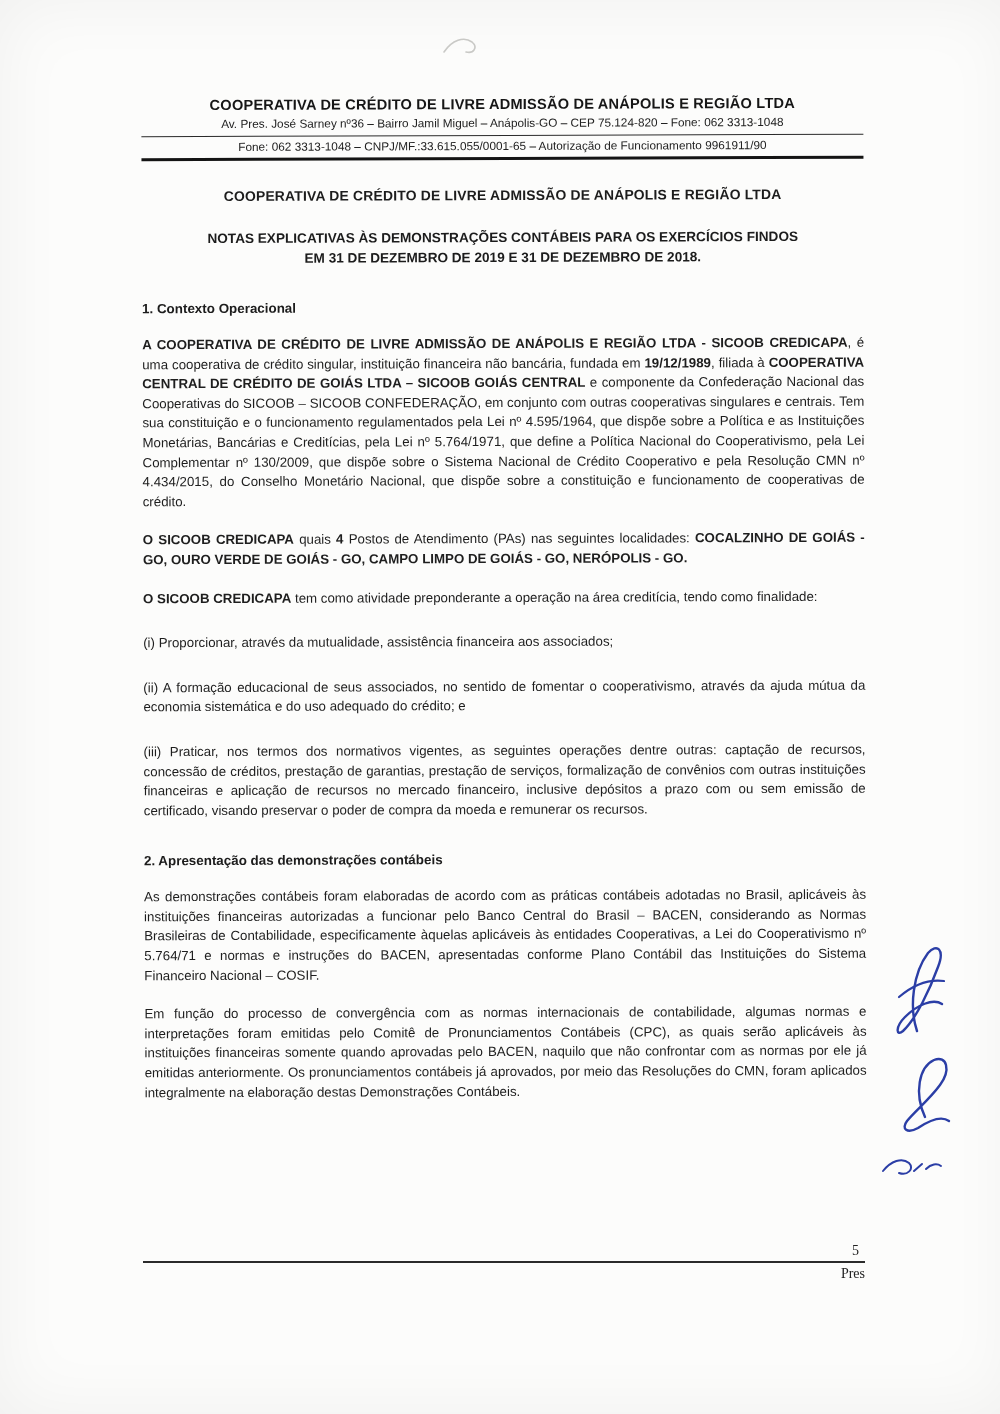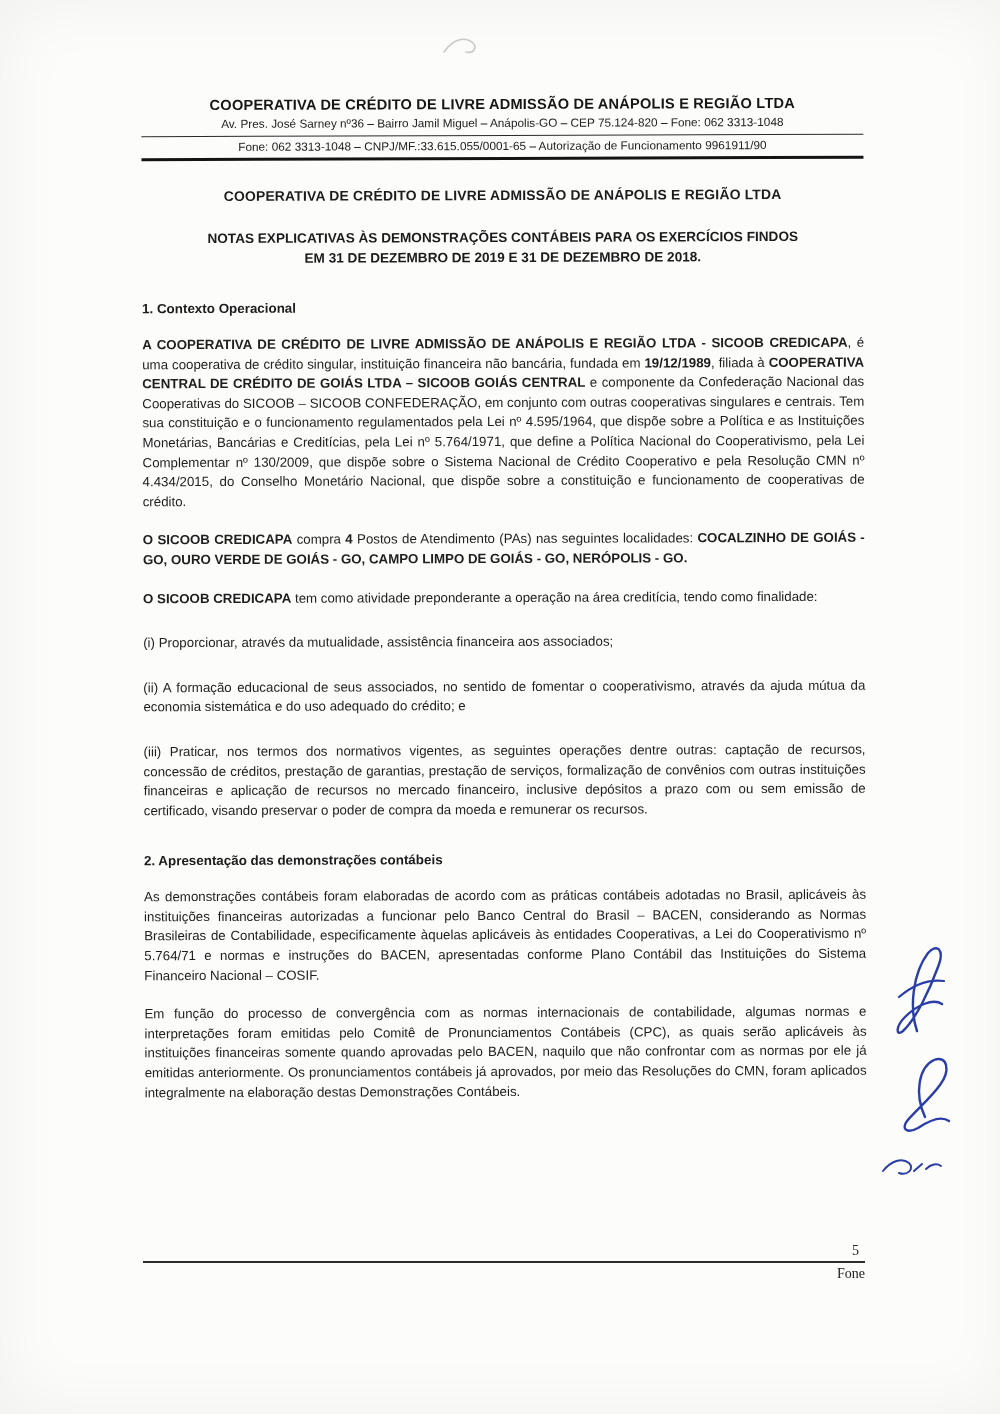--- a/index.html
+++ b/index.html
@@ -112,37 +112,37 @@
     <div class="doc-title">COOPERATIVA DE CRÉDITO DE LIVRE ADMISSÃO DE ANÁPOLIS E REGIÃO LTDA</div>
 
     <div class="doc-subtitle">
       <div>NOTAS EXPLICATIVAS ÀS DEMONSTRAÇÕES CONTÁBEIS PARA OS EXERCÍCIOS FINDOS</div>
       <div>EM 31 DE DEZEMBRO DE 2019 E 31 DE DEZEMBRO DE 2018.</div>
     </div>
 
     <div class="section-heading">1. Contexto Operacional</div>
 
     <p class="para"><span class="b">A COOPERATIVA DE CRÉDITO DE LIVRE ADMISSÃO DE ANÁPOLIS E REGIÃO LTDA - SICOOB CREDICAPA</span><span>, é uma cooperativa de crédito singular, instituição financeira não bancária, fundada em </span><span class="b">19/12/1989</span><span>, filiada à </span><span class="b">COOPERATIVA CENTRAL DE CRÉDITO DE GOIÁS LTDA – SICOOB GOIÁS CENTRAL</span><span> e componente da Confederação Nacional das Cooperativas do SICOOB – SICOOB CONFEDERAÇÃO, em conjunto com outras cooperativas singulares e centrais. Tem sua constituição e o funcionamento regulamentados pela Lei nº 4.595/1964, que dispõe sobre a Política e as Instituições Monetárias, Bancárias e Creditícias, pela Lei nº 5.764/1971, que define a Política Nacional do Cooperativismo, pela Lei Complementar nº 130/2009, que dispõe sobre o Sistema Nacional de Crédito Cooperativo e pela Resolução CMN nº 4.434/2015, do Conselho Monetário Nacional, que dispõe sobre a constituição e funcionamento de cooperativas de crédito.</span></p>
-    <p class="para"><span class="b">O SICOOB CREDICAPA</span><span> compra </span><span class="b">4</span><span> Postos de Atendimento (PAs) nas seguintes localidades: </span><span class="b">COCALZINHO DE GOIÁS - GO, OURO VERDE DE GOIÁS - GO, CAMPO LIMPO DE GOIÁS - GO, NERÓPOLIS - GO.</span></p>
+    <p class="para"><span class="b">O SICOOB CREDICAPA</span><span> quais </span><span class="b">4</span><span> Postos de Atendimento (PAs) nas seguintes localidades: </span><span class="b">COCALZINHO DE GOIÁS - GO, OURO VERDE DE GOIÁS - GO, CAMPO LIMPO DE GOIÁS - GO, NERÓPOLIS - GO.</span></p>
     <p class="para"><span class="b">O SICOOB CREDICAPA</span><span> tem como atividade preponderante a operação na área creditícia, tendo como finalidade:</span></p>
     <p class="para item"><span>(i) Proporcionar, através da mutualidade, assistência financeira aos associados;</span></p>
     <p class="para item"><span>(ii) A formação educacional de seus associados, no sentido de fomentar o cooperativismo, através da ajuda mútua da economia sistemática e do uso adequado do crédito; e</span></p>
     <p class="para item"><span>(iii) Praticar, nos termos dos normativos vigentes, as seguintes operações dentre outras: captação de recursos, concessão de créditos, prestação de garantias, prestação de serviços, formalização de convênios com outras instituições financeiras e aplicação de recursos no mercado financeiro, inclusive depósitos a prazo com ou sem emissão de certificado, visando preservar o poder de compra da moeda e remunerar os recursos.</span></p>
 
     <div class="section-heading">2. Apresentação das demonstrações contábeis</div>
 
     <p class="para"><span>As demonstrações contábeis foram elaboradas de acordo com as práticas contábeis adotadas no Brasil, aplicáveis às instituições financeiras autorizadas a funcionar pelo Banco Central do Brasil – BACEN, considerando as Normas Brasileiras de Contabilidade, especificamente àquelas aplicáveis às entidades Cooperativas, a Lei do Cooperativismo nº 5.764/71 e normas e instruções do BACEN, apresentadas conforme Plano Contábil das Instituições do Sistema Financeiro Nacional – COSIF.</span></p>
     <p class="para"><span>Em função do processo de convergência com as normas internacionais de contabilidade, algumas normas e interpretações foram emitidas pelo Comitê de Pronunciamentos Contábeis (CPC), as quais serão aplicáveis às instituições financeiras somente quando aprovadas pelo BACEN, naquilo que não confrontar com as normas por ele já emitidas anteriormente. Os pronunciamentos contábeis já aprovados, por meio das Resoluções do CMN, foram aplicados integralmente na elaboração destas Demonstrações Contábeis.</span></p>
 
   </div>
 
   <div class="footer">
     <div class="page-num">5</div>
     <div class="rule"></div>
-    <div class="label">Fone</div>
+    <div class="label">Pres</div>
   </div>
 
   <svg class="signature" viewBox="0 0 115 270" xmlns="http://www.w3.org/2000/svg">
     <path d="M 62 96 C 54 72, 58 38, 73 18 C 82 8, 90 14, 83 32 C 75 54, 61 84, 48 96 C 41 102, 40 92, 50 82 C 62 70, 78 63, 87 69" fill="none" stroke="#2b3ea6" stroke-width="2.4" stroke-linecap="round"></path>
     <path d="M 44 62 C 58 50, 74 44, 89 46" fill="none" stroke="#2b3ea6" stroke-width="2.2" stroke-linecap="round"></path>
     <path d="M 70 182 C 59 158, 64 132, 79 125 C 92 120, 96 135, 85 150 C 74 165, 60 176, 52 186 C 46 194, 52 199, 63 193 C 75 185, 87 181, 94 186" fill="none" stroke="#2b3ea6" stroke-width="2.4" stroke-linecap="round"></path>
     <path d="M 28 236 C 36 226, 47 222, 54 228 C 60 234, 52 241, 44 238 M 59 236 L 67 229 M 71 234 C 76 229, 82 228, 86 231" fill="none" stroke="#2b3ea6" stroke-width="2" stroke-linecap="round"></path>
   </svg>
 
   <svg class="scan-artifact" viewBox="0 0 50 30" xmlns="http://www.w3.org/2000/svg">

